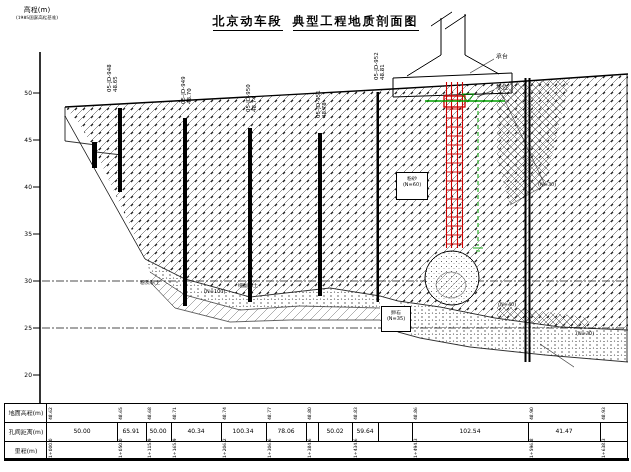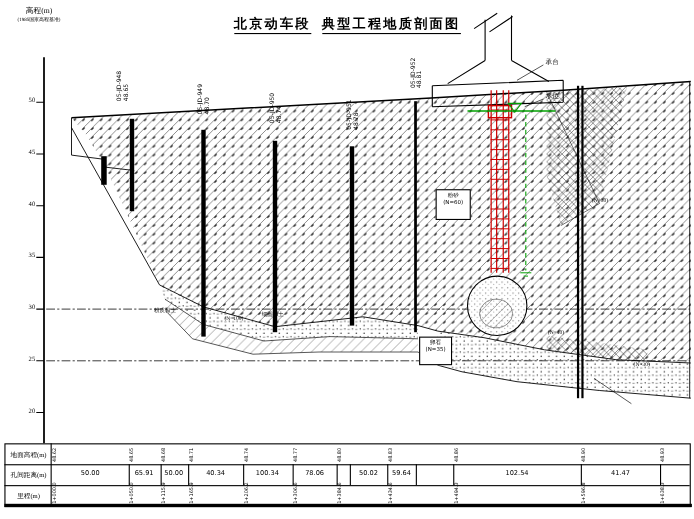--- a/index.html
+++ b/index.html
@@ -1,19 +1,19 @@
 <!DOCTYPE html>
 <html><head>
 <meta charset="utf-8">
 <style>
   html,body{margin:0;padding:0;background:#fff;}
   #sheet{position:relative;width:631px;height:472px;background:#fff;overflow:hidden;
          font-family:"DejaVu Sans","Liberation Sans",sans-serif;color:#000;}
   #linework{position:absolute;left:0;top:0;z-index:1;}
-  .txt{position:absolute;z-index:3;white-space:nowrap;font-family:Liberation Serif, serif;}
+  .txt{position:absolute;z-index:3;white-space:nowrap;}
   .title{top:13px;left:0;width:631px;text-align:center;font-size:12px;font-weight:bold;letter-spacing:2px;}
   .title span{border-bottom:1.6px solid #000;padding-bottom:2px;}
   .title .gap{border:none;display:inline-block;width:10px;}
   .axis-cap{left:16px;top:7px;font-size:7px;line-height:7px;text-align:center;}
   .axis-cap .datum{font-size:4.5px;}
   .tick{width:16px;text-align:right;font-size:6px;}
   .rot{position:absolute;z-index:3;transform-origin:0 0;transform:rotate(-90deg);
        font-size:5.5px;line-height:6px;white-space:nowrap;}
   .rot span{display:block;}
   .tinyrot{font-size:4.5px;line-height:5px;}

